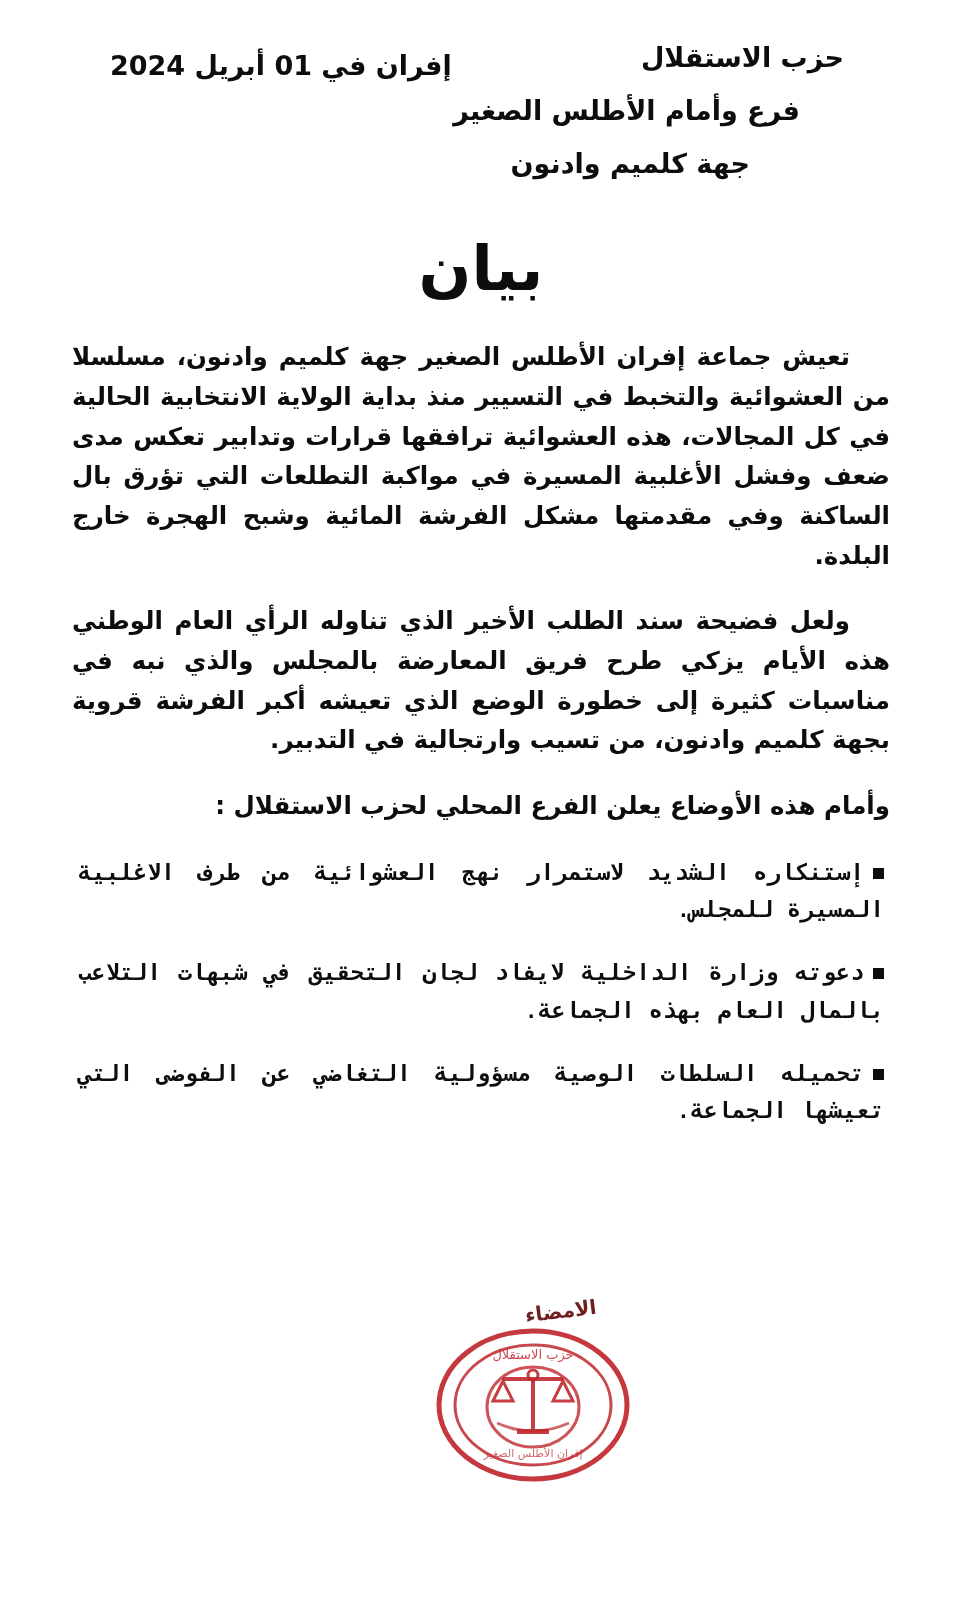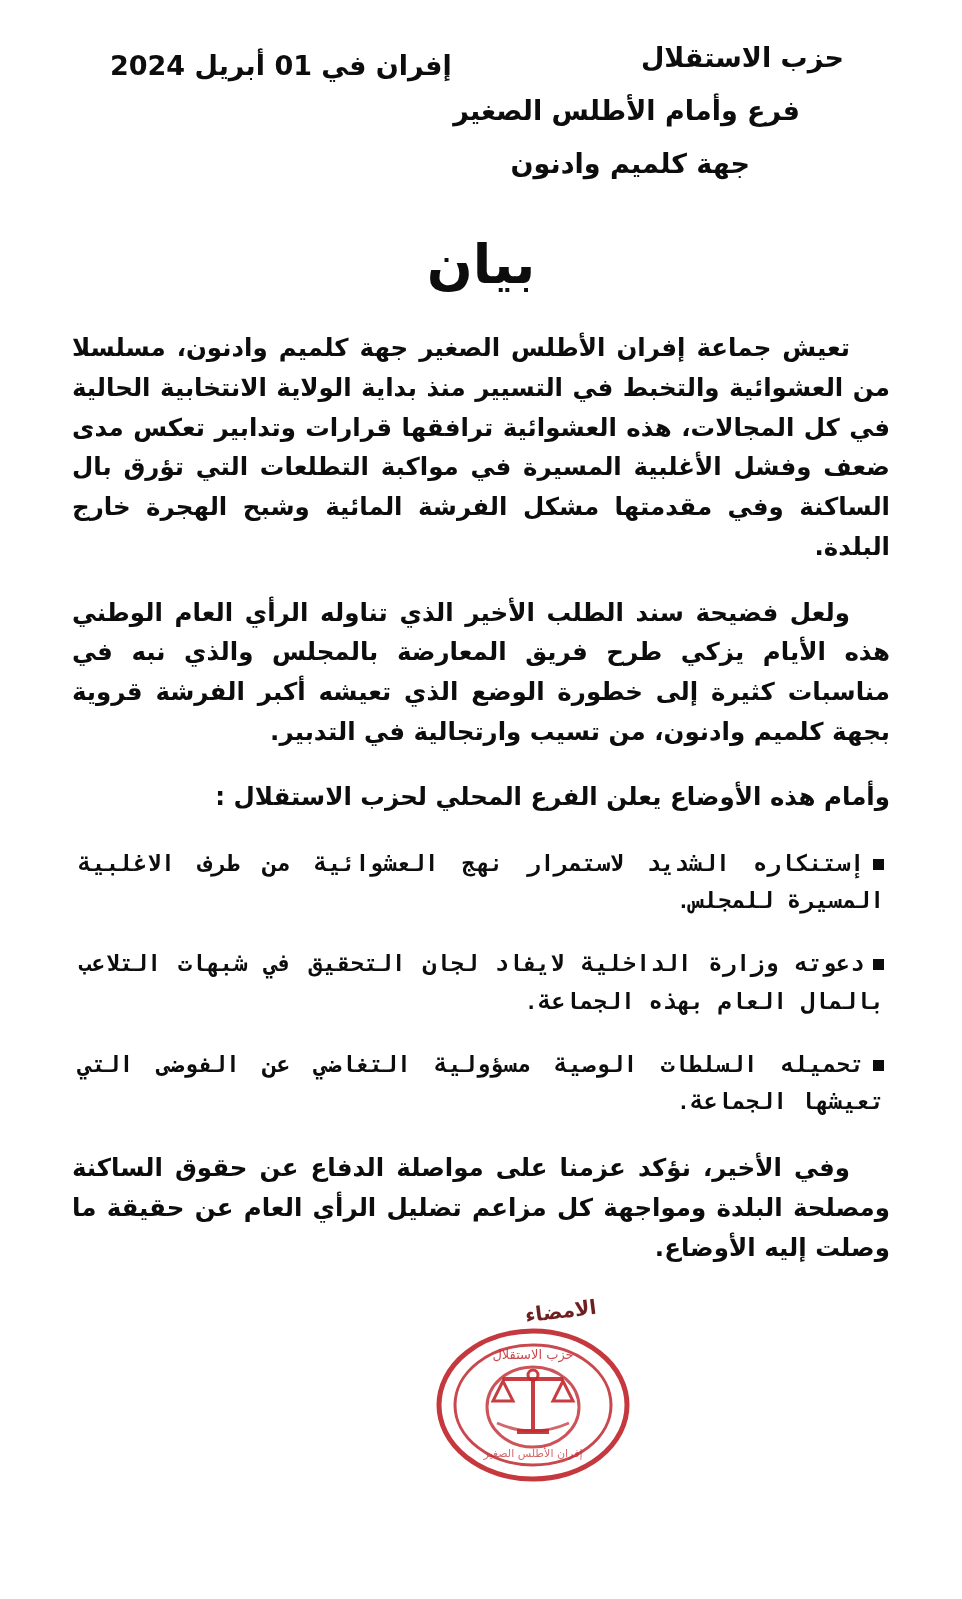--- a/index.html
+++ b/index.html
@@ -48,21 +48,21 @@
     top: 6px;
     left: 38px;
     font-size: 27px;
     font-weight: bold;
     white-space: nowrap;
     direction: rtl;
   }
   
   .doc-title {
     text-align: center;
-    font-size: 54px;
+    font-size: 62px;
     font-weight: bold;
     margin: 58px 0 34px 0;
     letter-spacing: 0;
     line-height: 1.1;
   }
   
   .body-text {
     direction: rtl;
     text-align: justify;
     text-align-last: right;
@@ -155,21 +155,20 @@
         <span class="sq"></span><span>إستنكاره الشديد لاستمرار نهج العشوائية من طرف الاغلبية المسيرة للمجلس.</span>
       </li>
       <li class="bullet">
         <span class="sq"></span><span>دعوته وزارة الداخلية لايفاد لجان التحقيق في شبهات التلاعب بالمال العام بهذه الجماعة.</span>
       </li>
       <li class="bullet">
         <span class="sq"></span><span>تحميله السلطات الوصية مسؤولية التغاضي عن الفوضى التي تعيشها الجماعة.</span>
       </li>
     </ul>
 
-    <p class="para">وفي الأخير، نؤكد عزمنا على مواصلة الدفاع عن حقوق الساكنة ومصلحة البلدة ومواجهة كل مزاعم تضليل الرأي العام عن حقيقة ما وصلت إليه الأوضاع.</p>
   </div>
 
   <div class="signature-area">
     <div class="sig-label">الامضاء</div>
     <div class="stamp">
       <svg width="206" height="160" viewBox="0 0 206 160" xmlns="http://www.w3.org/2000/svg">
         <g transform="translate(103,80)">
           <ellipse cx="0" cy="0" rx="94" ry="74" fill="none" stroke="#c0282e" stroke-width="5" opacity="0.92"></ellipse>
           <ellipse cx="0" cy="0" rx="78" ry="60" fill="none" stroke="#c0282e" stroke-width="3" opacity="0.85"></ellipse>
           <ellipse cx="0" cy="2" rx="46" ry="40" fill="none" stroke="#c0282e" stroke-width="3" opacity="0.8"></ellipse>

